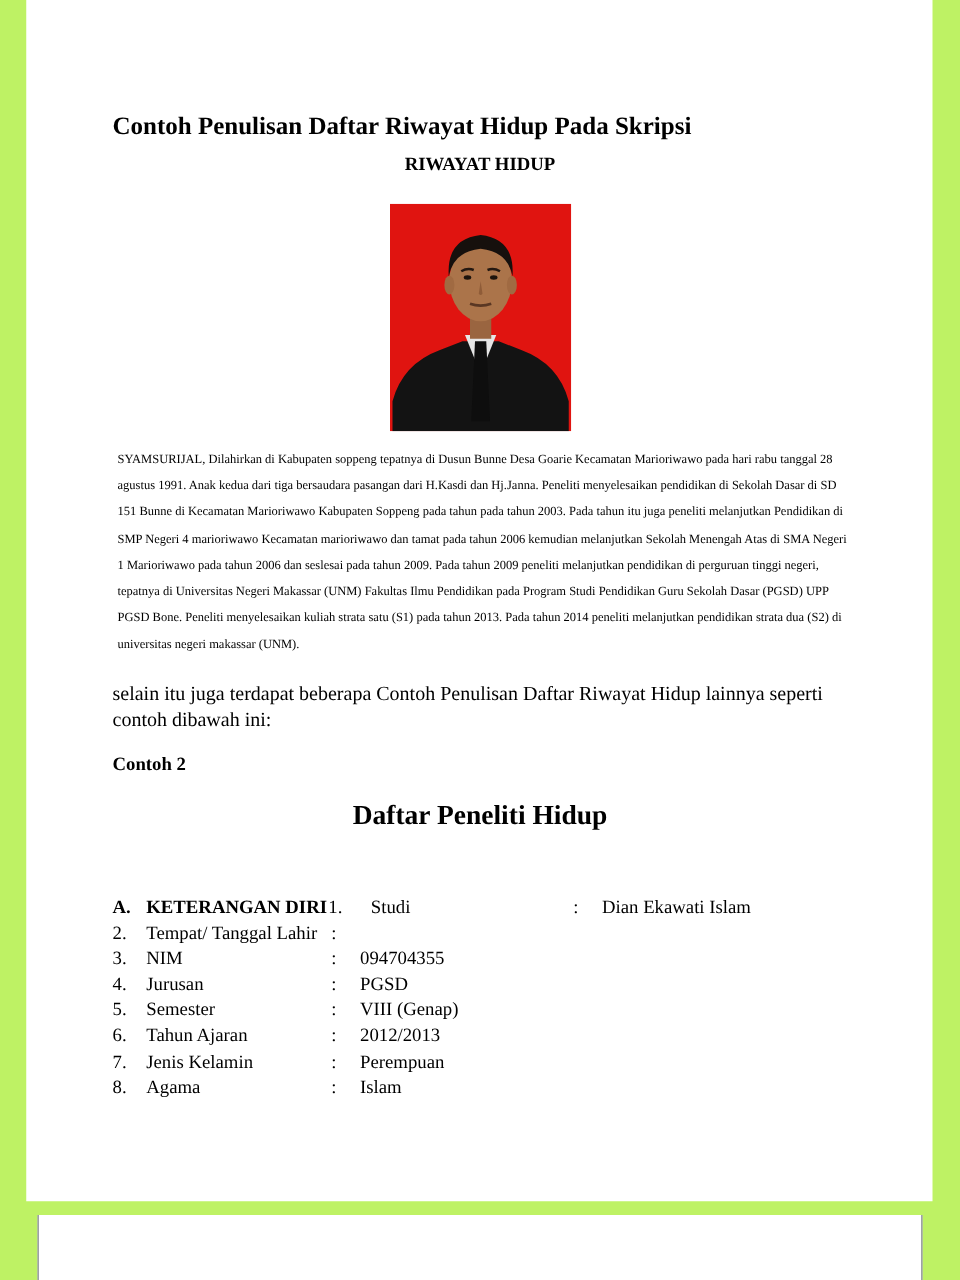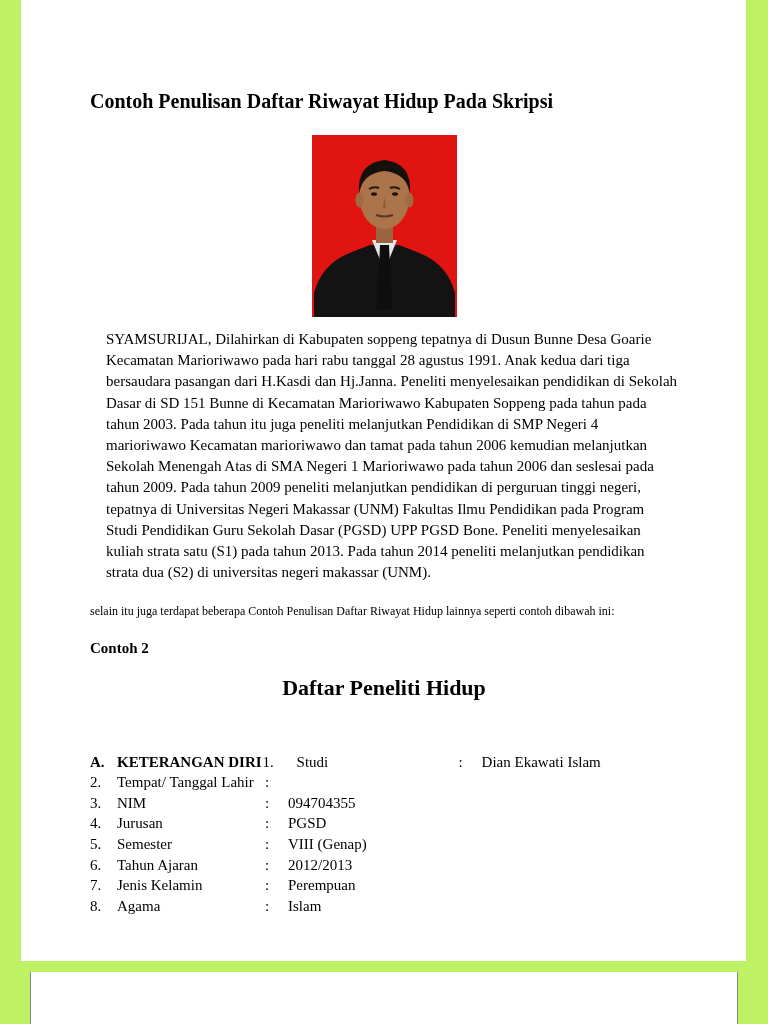--- a/index.html
+++ b/index.html
@@ -55,27 +55,27 @@
     text-align: center;
     line-height: 21px;
   }
   .photo {
     display: block;
     width: 145px;
     height: 182px;
     margin: 20px auto 0;
   }
   .bio {
-    margin: 12px 0 0 16px;
-    font-size: 15px;
+    margin: 12px 0 0 4px;
+    font-size: 10px;
     line-height: 21.2px;
   }
   .note {
     margin: 18px 0 0 0;
-    font-size: 12px;
+    font-size: 16px;
     line-height: 21.2px;
   }
   .contoh {
     margin-top: 15px;
     font-size: 15px;
     font-weight: bold;
     line-height: 21px;
   }
   .cv-heading {
     margin-top: 14px;
@@ -104,20 +104,21 @@
 </style>
 </head>
 <body>
 
 <div class="canvas">
   <div class="page">
     <div class="content">
 
       <h1 class="doc-title">Contoh Penulisan Daftar Riwayat Hidup Pada Skripsi</h1>
 
+      <div class="doc-subtitle">RIWAYAT HIDUP</div>
 
       <svg class="photo" viewBox="0 0 145 182" xmlns="http://www.w3.org/2000/svg">
         <rect width="145" height="182" fill="#e01410"></rect>
         <g>
           <path d="M2,182 L2,158 Q10,128 40,117 L58,110 L87,110 L105,117 Q135,128 143,158 L143,182 Z" fill="#131313"></path>
           <path d="M60,105 L85,105 L72.5,136 Z" fill="#e6e6e6"></path>
           <path d="M68,110 L77,110 L80,174 L65,174 Z" fill="#0e0e0e"></path>
           <rect x="64" y="82" width="17" height="26" fill="#9a6540"></rect>
           <ellipse cx="72.5" cy="62" rx="25" ry="32" fill="#ab744a"></ellipse>
           <ellipse cx="47.5" cy="65" rx="4" ry="7.5" fill="#a06a42"></ellipse>

